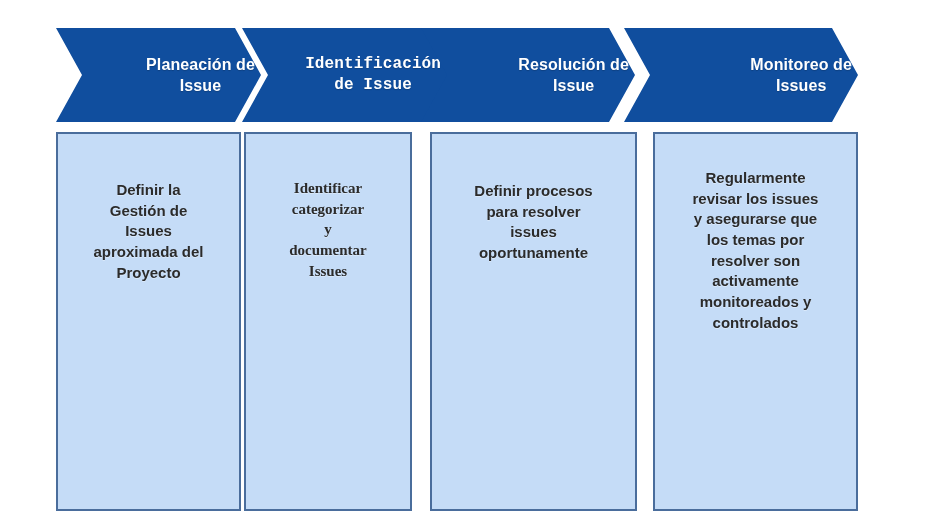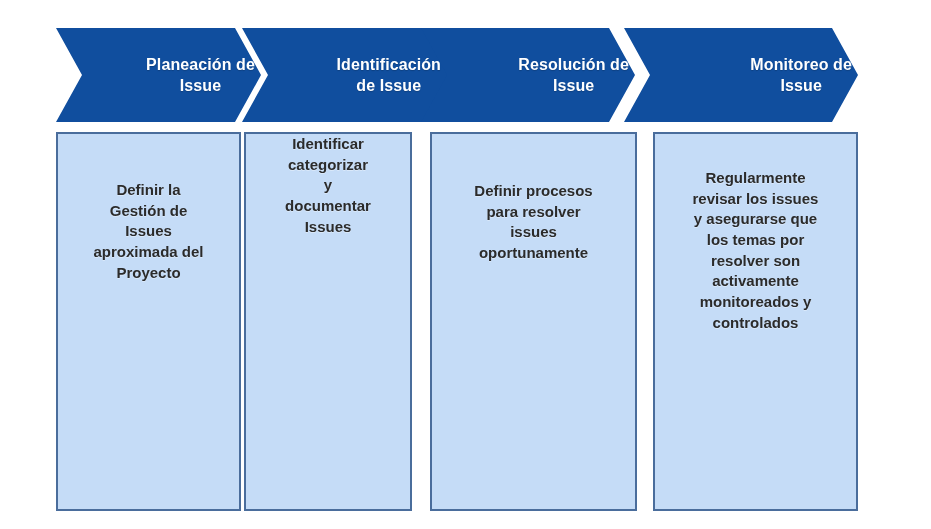--- a/index.html
+++ b/index.html
@@ -87,44 +87,44 @@
 </head>
 <body>
 
 <div id="diagram">
 
   <div class="chevron-band">
     <div class="chevron first" style="left:0px;width:205px;z-index:4;">
       <div class="chevron-label">Planeación de
 Issue</div>
     </div>
-    <div class="chevron mid" style="left:186px;width:205px;z-index:3;">
+    <div class="chevron mid" style="left:186px;width:205px;z-index:3;font-family:Liberation Mono, monospace;">
       <div class="chevron-label">Identificación
 de Issue</div>
     </div>
     <div class="chevron mid" style="left:364px;width:215px;z-index:2;">
       <div class="chevron-label">Resolución de
 Issue</div>
     </div>
     <div class="chevron mid" style="left:568px;width:234px;z-index:1;">
       <div class="chevron-label">Monitoreo de
-Issue</div>
+Issues</div>
     </div>
   </div>
 
   <div class="body-box" style="left:56px;top:132px;width:185px;height:379px;">
     <div class="body-text" style="margin-top:46px;">Definir la
 Gestión de
 Issues
 aproximada del
 Proyecto</div>
   </div>
 
   <div class="body-box" style="left:244px;top:132px;width:168px;height:379px;">
-    <div class="body-text" style="">Identificar
+    <div class="body-text" style="margin-top:44px;font-family:Liberation Serif, serif;">Identificar
 categorizar
 y
 documentar
 Issues</div>
   </div>
 
   <div class="body-box" style="left:653px;top:132px;width:205px;height:379px;">
     <div class="body-text" style="margin-top:34px;">Regularmente
 revisar los issues
 y asegurarse que

